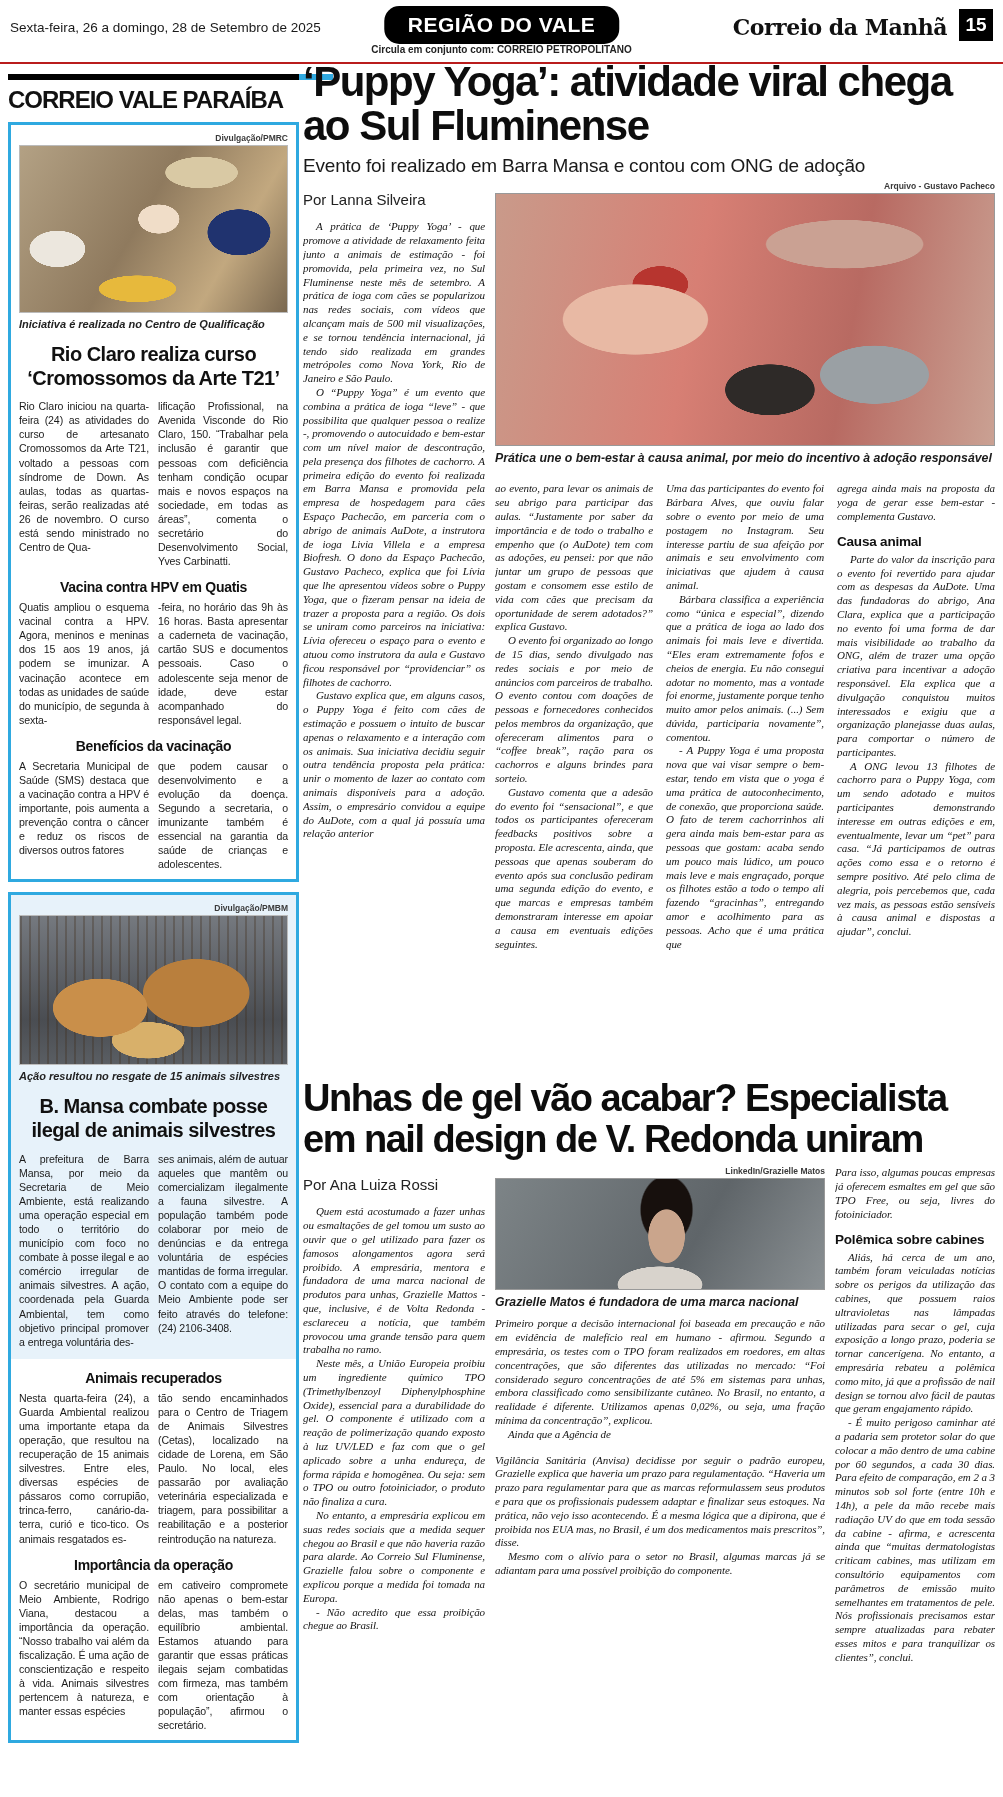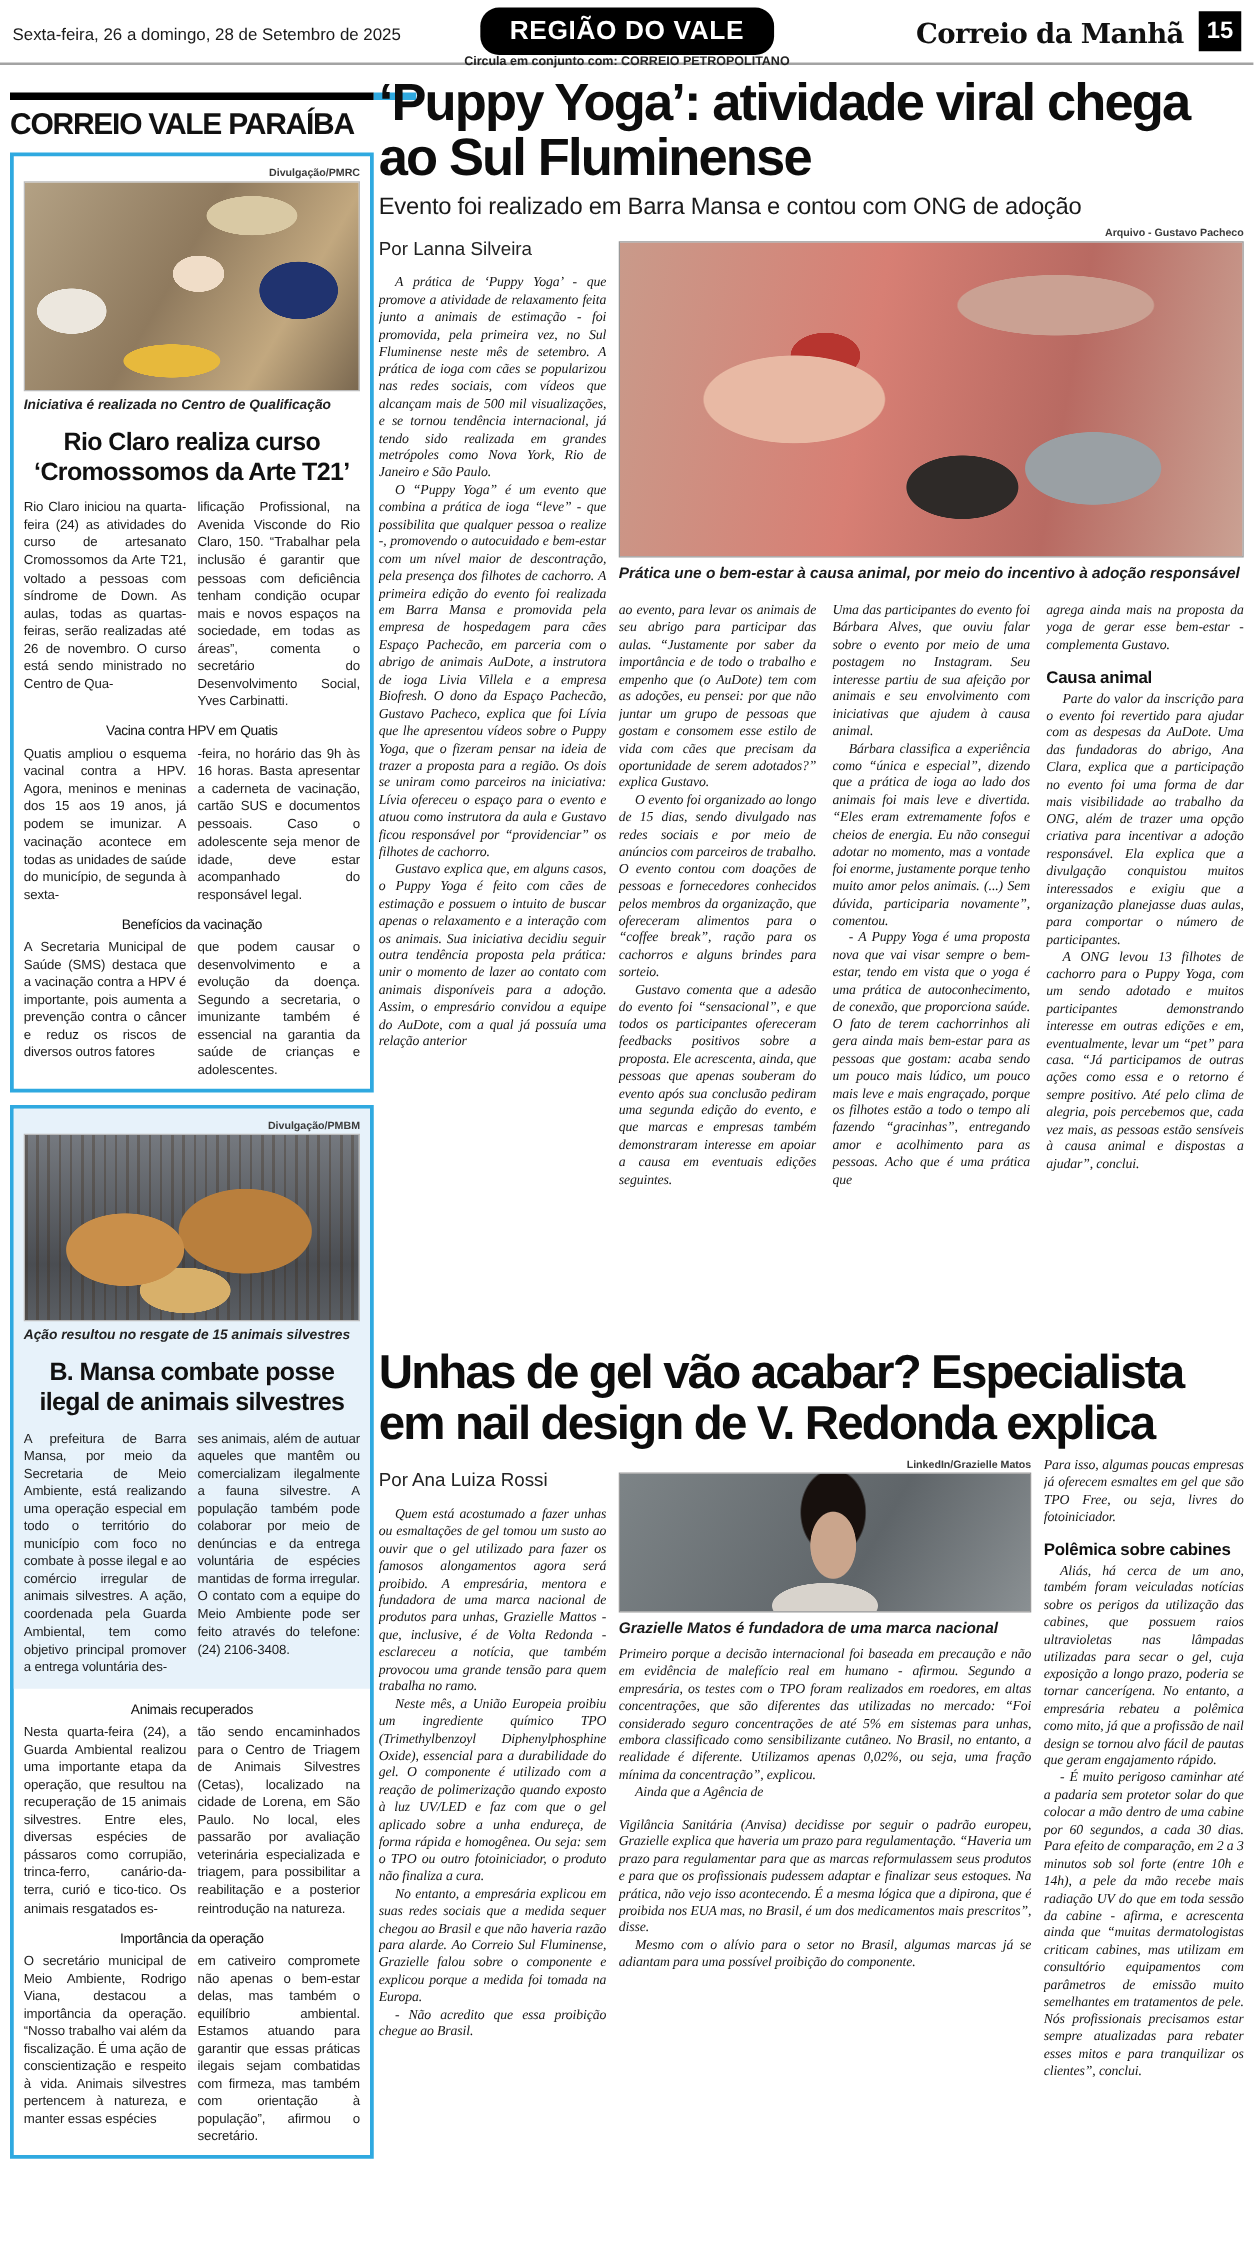--- a/index.html
+++ b/index.html
@@ -3,21 +3,21 @@
 <meta charset="utf-8">
 <style>
   * { box-sizing: border-box; margin: 0; padding: 0; }
   html,body { background:#fff; }
   .page {
     position: relative; width: 1003px; height: 1797px; margin: 0 auto;
     background: #fff; overflow: hidden; color:#111;
     font-family: "Liberation Sans", sans-serif;
   }
   
-  .masthead { position:absolute; top:0; left:0; width:100%; height:52px; border-bottom:2px solid #a3a3a3; }
+  .masthead { position:absolute; top:0; left:0; width:100%; height:64px; border-bottom:2px solid #b91c1c; }
   .mh-date { position:absolute; left:10px; top:20px; font-size:13.5px; color:#1a1a1a; }
   .mh-section { position:absolute; left:50%; transform:translateX(-50%); top:6px;
     background:#000; color:#fff; font-weight:bold; font-size:21px; letter-spacing:.5px;
     padding:7px 24px;border-radius:15px; }
   .mh-brand { position:absolute; right:56px; top:14px; font-family:"DejaVu Serif", serif;
     font-weight:bold; font-size:22px; letter-spacing:-0.5px; }
   .mh-page { position:absolute; right:10px; top:9px; width:34px; height:32px; background:#000;
     color:#fff; font-weight:bold; font-size:19px; display:flex; align-items:center; justify-content:center; }
   .mh-tagline { position:absolute; left:50%; transform:translateX(-50%); top:44px;
     font-size:10px; font-weight:bold; color:#222; white-space:nowrap; }
@@ -43,21 +43,21 @@
       radial-gradient(ellipse 78px 48px at 30% 62%, #c98f4a 0 60%, transparent 61%),
       radial-gradient(ellipse 88px 56px at 66% 52%, #b97f3d 0 60%, transparent 61%),
       radial-gradient(ellipse 60px 30px at 48% 84%, #d8b06a 0 60%, transparent 61%),
       repeating-linear-gradient(90deg, rgba(60,40,20,.30) 0 2px, transparent 2px 9px),
       linear-gradient(#75797f,#4a4d52 70%,#5a5e63); }
   .rail-caption { font-style:italic; font-weight:bold; font-size:11px; margin-top:5px; color:#222; }
   .rail-headline { text-align:center; font-weight:bold; font-size:20px; line-height:1.18;
     letter-spacing:-0.5px; margin:13px 2px 9px 2px; }
   .twocol { display:flex; gap:9px; }
   .twocol > div { flex:1; text-align:justify; font-size:10.6px; line-height:1.33; letter-spacing:-0.1px; color:#1c1c1c; }
-  .railsub { text-align:center; font-weight:normal; font-size:11px; letter-spacing:-0.3px; margin:11px 0 5px 0; }
+  .railsub { text-align:center; font-weight:bold; font-size:14px; letter-spacing:-0.3px; margin:11px 0 5px 0; }
   
   .main-col { position:absolute; left:303px; top:60px; width:692px; }
   .art-headline { font-weight:bold; font-size:42px; line-height:1.04; letter-spacing:-1.5px; color:#0d0d0d; }
   .art-sub { font-size:19px; color:#1a1a1a; margin-top:8px; letter-spacing:-0.2px; }
   .byline { font-size:15px; color:#222; margin:10px 0 12px 0; }
   .serif p { font-family:"Liberation Serif", serif; font-size:11px; line-height:13.8px;
     text-align:justify; text-indent:13px; letter-spacing:-0.1px; color:#141414;font-style:italic; }
   .serif p.noind { text-indent:0; }
   .row { display:flex; gap:10px; margin-top:4px; }
   .pcol1 { width:182px; flex:0 0 182px; overflow:hidden; }
@@ -185,21 +185,21 @@
               <div class="subhead">Causa animal</div>
               <p>Parte do valor da inscrição para o evento foi revertido para ajudar com as despesas da AuDote. Uma das fundadoras do abrigo, Ana Clara, explica que a participação no evento foi uma forma de dar mais visibilidade ao trabalho da ONG, além de trazer uma opção criativa para incentivar a adoção responsável. Ela explica que a divulgação conquistou muitos interessados e exigiu que a organização planejasse duas aulas, para comportar o número de participantes.</p>
               <p>A ONG levou 13 filhotes de cachorro para o Puppy Yoga, com um sendo adotado e muitos participantes demonstrando interesse em outras edições e em, eventualmente, levar um “pet” para casa. “Já participamos de outras ações como essa e o retorno é sempre positivo. Até pelo clima de alegria, pois percebemos que, cada vez mais, as pessoas estão sensíveis à causa animal e dispostas a ajudar”, conclui.</p>
             </div>
           </div>
         </div>
       </div>
     </div>
 
     <div class="unhas">
-      <div class="u-headline">Unhas de gel vão acabar? Especialista em nail design de V. Redonda explica</div>
+      <div class="u-headline">Unhas de gel vão acabar? Especialista em nail design de V. Redonda uniram</div>
       <div class="u-row">
         <div class="ucol1 serif">
           <div class="byline">Por Ana Luiza Rossi</div>
           <p>Quem está acostumado a fazer unhas ou esmaltações de gel tomou um susto ao ouvir que o gel utilizado para fazer os famosos alongamentos agora será proibido. A empresária, mentora e fundadora de uma marca nacional de produtos para unhas, Grazielle Mattos - que, inclusive, é de Volta Redonda - esclareceu a notícia, que também provocou uma grande tensão para quem trabalha no ramo.</p>
           <p>Neste mês, a União Europeia proibiu um ingrediente químico TPO (Trimethylbenzoyl Diphenylphosphine Oxide), essencial para a durabilidade do gel. O componente é utilizado com a reação de polimerização quando exposto à luz UV/LED e faz com que o gel aplicado sobre a unha endureça, de forma rápida e homogênea. Ou seja: sem o TPO ou outro fotoiniciador, o produto não finaliza a cura.</p>
           <p>No entanto, a empresária explicou em suas redes sociais que a medida sequer chegou ao Brasil e que não haveria razão para alarde. Ao Correio Sul Fluminense, Grazielle falou sobre o componente e explicou porque a medida foi tomada na Europa.</p>
           <p>- Não acredito que essa proibição chegue ao Brasil.</p>
         </div>
         <div class="u-mid">
           <div class="credit">LinkedIn/Grazielle Matos</div>

